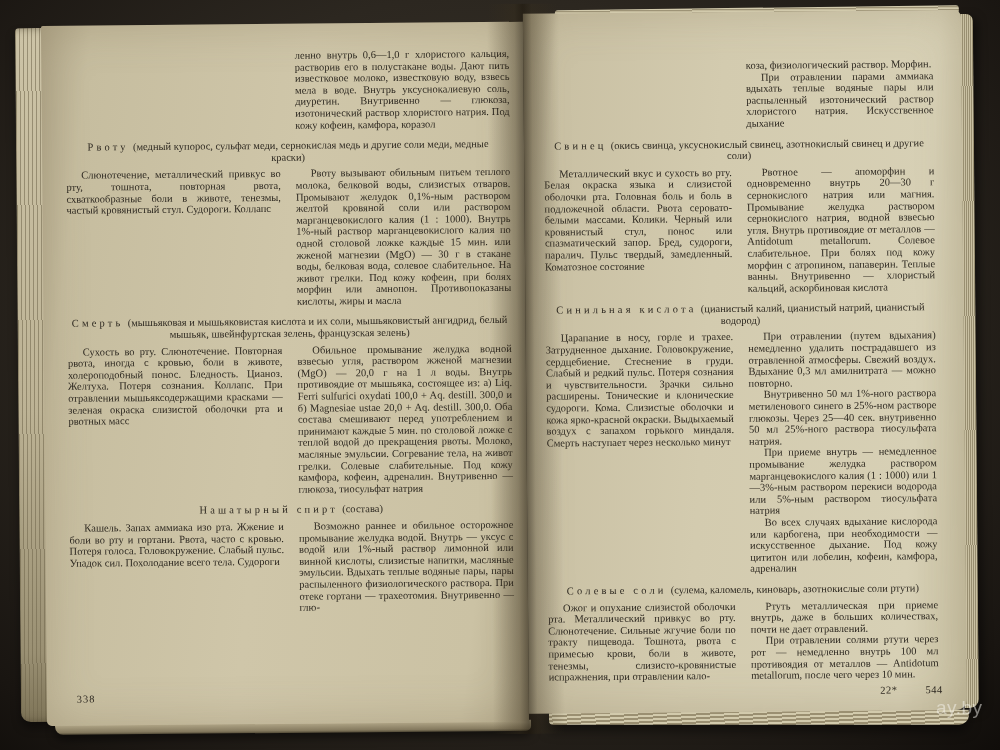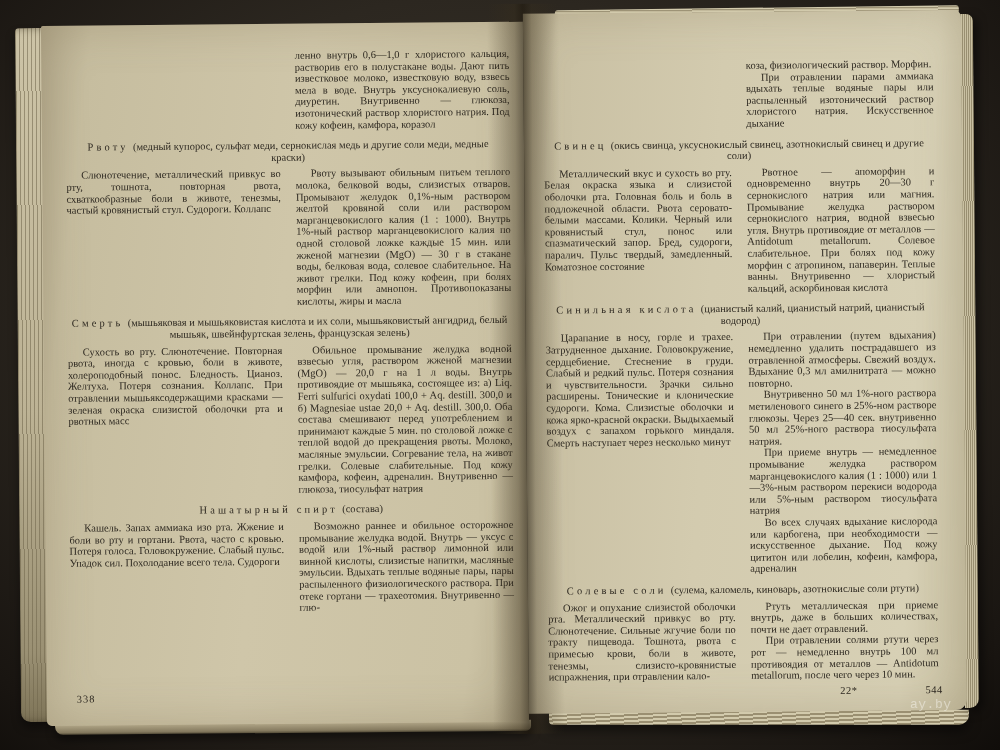--- a/index.html
+++ b/index.html
@@ -74,24 +74,24 @@
   }
 
   p{margin:0;text-indent:15px;text-align:justify;}
   p.cont{text-indent:0;}
   .cols{display:flex;gap:15px;}
   .col{flex:1 1 0;min-width:0;}
   section{margin-top:2px;}
   .heading{text-align:center;margin:9px 4px 5px;}
   .term{letter-spacing:.30em;white-space:nowrap;margin-right:.15em;}
   .pn-left{position:absolute;left:30px;bottom:20px;letter-spacing:1px;}
-  .footer-right{position:absolute;right:24px;bottom:14px;display:flex;gap:68px;letter-spacing:.5px;}
+  .footer-right{position:absolute;right:24px;bottom:14px;display:flex;gap:28px;letter-spacing:.5px;}
   .watermark{
-    position:absolute;left:910px;top:697px;
-    font-family:Liberation Mono, monospace;font-size:13px;
+    position:absolute;left:936px;top:697px;
+    font-family:Liberation Sans, sans-serif;font-size:19px;
     color:rgba(247,246,240,.5);letter-spacing:.5px;
   }
 </style>
 </head>
 <body>
 
 <div class="photo">
   <div class="book">
 
     <div class="edge-left"></div>

